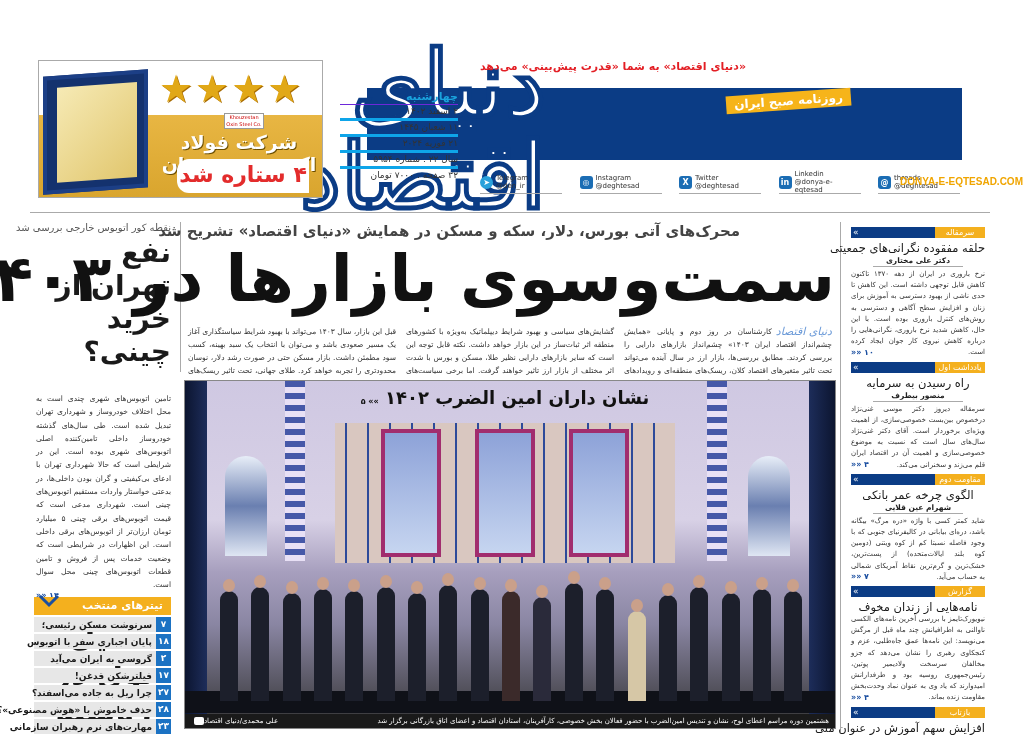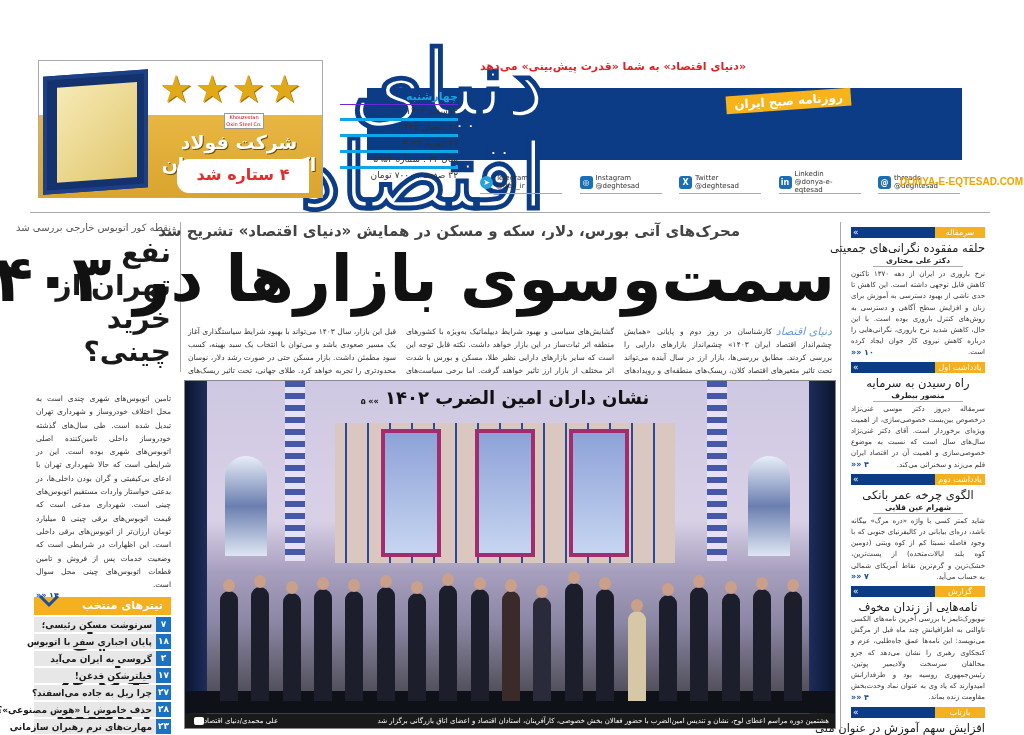--- a/index.html
+++ b/index.html
@@ -24,21 +24,21 @@
 .soc .ic.tg{border-radius:50%;background:#2aa1db}
 .soc .tx{line-height:8px}
 .site{left:900px;top:176px;font-size:10px;font-weight:bold;color:#f0a500;font-family:"Liberation Sans",sans-serif;direction:ltr;white-space:nowrap}
 
 
 .ad{left:38px;top:60px;width:285px;height:138px;border:1px solid #aaa;background:linear-gradient(180deg,#fff 0%,#fff 40%,#e8b643 40%,#d9a52e 100%);overflow:hidden}
 .ad-plaque{left:4px;top:12px;width:105px;height:118px;background:#14326e;border:4px solid #1c3f86;transform:skewY(-4deg)}
 .ad-plaque-in{left:10px;top:8px;width:80px;height:95px;background:linear-gradient(135deg,#f6eab5,#e1c66d)}
 .ad-stars{left:120px;top:6px;font-size:38px;color:#e1a817;letter-spacing:2px;text-shadow:1px 1px 0 #a86b00;direction:ltr}
 .ad-title{left:120px;top:70px;width:160px;text-align:center;font-size:19px;font-weight:bold;color:#fff;text-shadow:1px 1px 0 #6b4e00}
-.ad-sub{left:138px;top:98px;width:132px;height:34px;background:#fff;border-radius:12px 0 0 12px;text-align:center;font-size:16px;font-weight:bold;color:#e32c2c;line-height:32px}
+.ad-sub{left:138px;top:98px;width:132px;height:34px;background:#fff;border-radius:12px 0 0 12px;text-align:center;font-size:22px;font-weight:bold;color:#e32c2c;line-height:32px}
 .ad-logo{left:185px;top:52px;width:40px;height:16px;background:#fff;border:1px solid #999;font-size:5px;color:#c00;direction:ltr;text-align:center;line-height:7px}
 
 
 .hr{height:1px;background:#aaa}
 
 
 .lcol{left:36px;top:222px;width:135px}
 .kicker{font-size:10px;color:#555;text-align:center;white-space:nowrap}
 .lhead1{font-size:28px;font-weight:bold;line-height:33px;text-align:right;margin-top:3px}
 .body-text{font-size:7.5px;line-height:13.3px;color:#333;text-align:justify;margin-top:24px}
@@ -262,21 +262,21 @@
         <span class="lbl">یادداشت اول</span>
         <span class="blue">«</span>
       </div>
     <div class="r-head">راه رسیدن به سرمایه</div>
     <div class="r-author">منصور بیطرف</div>
     <div class="r-body">سرمقاله دیروز دکتر موسی غنی‌نژاد درخصوص بین‌بست خصوصی‌سازی، از اهمیت ویژه‌ای برخوردار است. آقای دکتر غنی‌نژاد سال‌های سال است که نسبت به موضوع خصوصی‌سازی و اهمیت آن در اقتصاد ایران قلم می‌زند و سخنرانی می‌کند.</div>
     <div class="r-ref">»» ۴</div>
   </div>
   <div>
     <div class="sec-bar">
-        <span class="lbl">یادداشت دوم</span>
+        <span class="lbl">مقاومت دوم</span>
         <span class="blue">«</span>
       </div>
     <div class="r-head">الگوی چرخه عمر بانکی</div>
     <div class="r-author">شهرام عین قلایی</div>
     <div class="r-body">شاید کمتر کسی با واژه «دره مرگ» بیگانه باشد، دره‌ای بیابانی در کالیفرنیای جنوبی که با وجود فاصله نسبتا کم از کوه ویتنی (دومین کوه بلند ایالات‌متحده) از پست‌ترین، خشک‌ترین و گرم‌ترین نقاط آمریکای شمالی به حساب می‌آید.</div>
     <div class="r-ref">»» ۷</div>
   </div>
   <div>
     <div class="sec-bar">
         <span class="lbl">گزارش</span>

